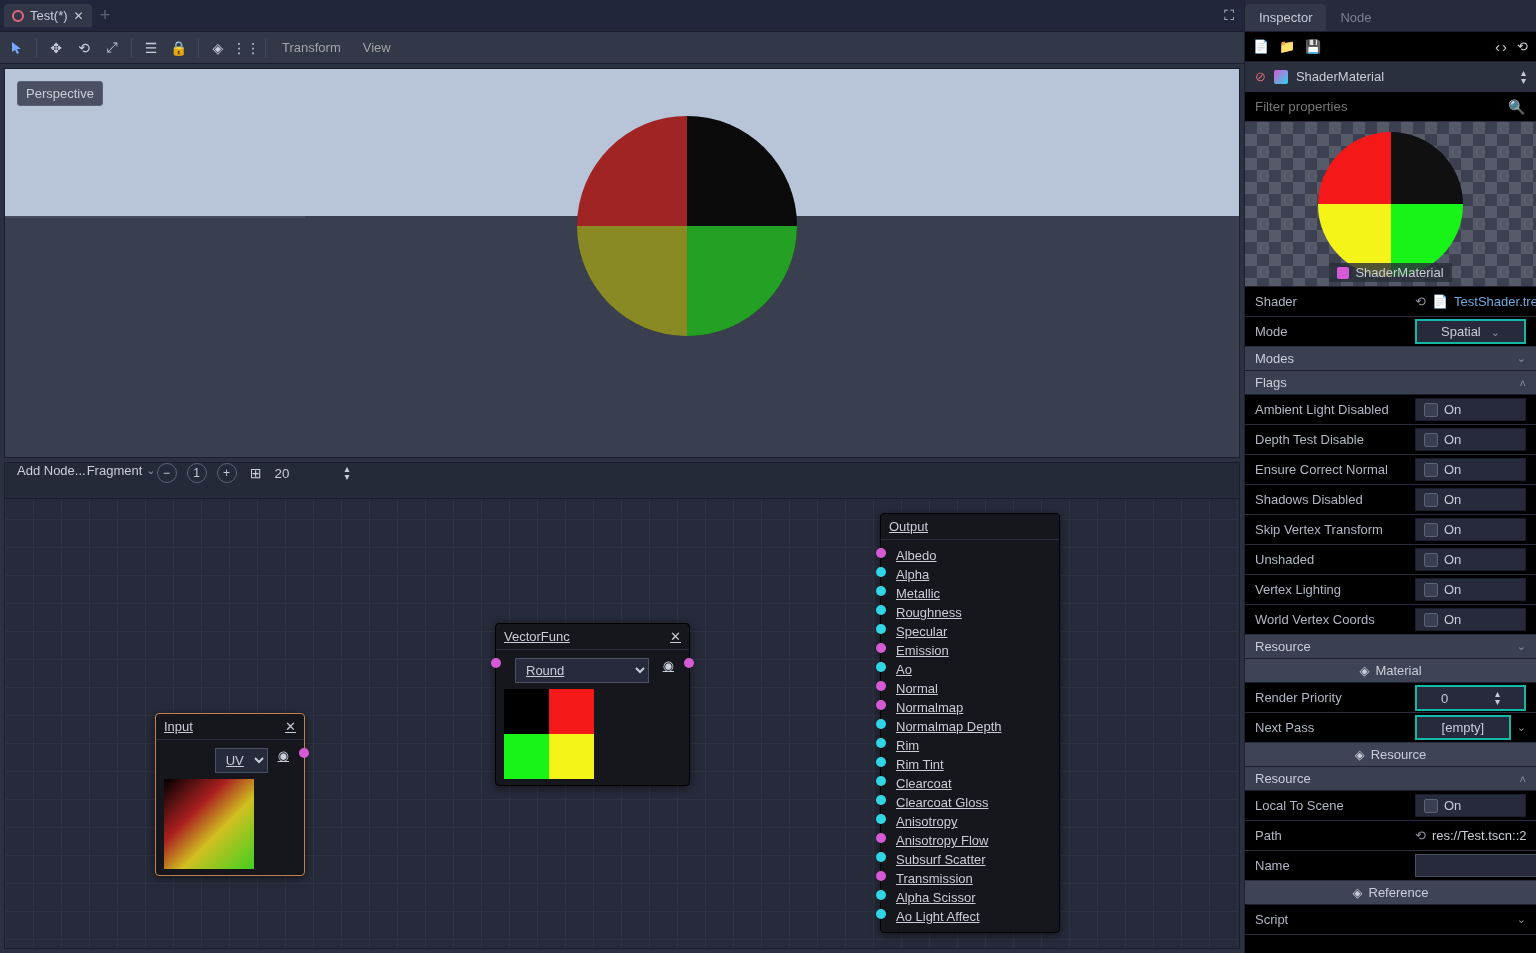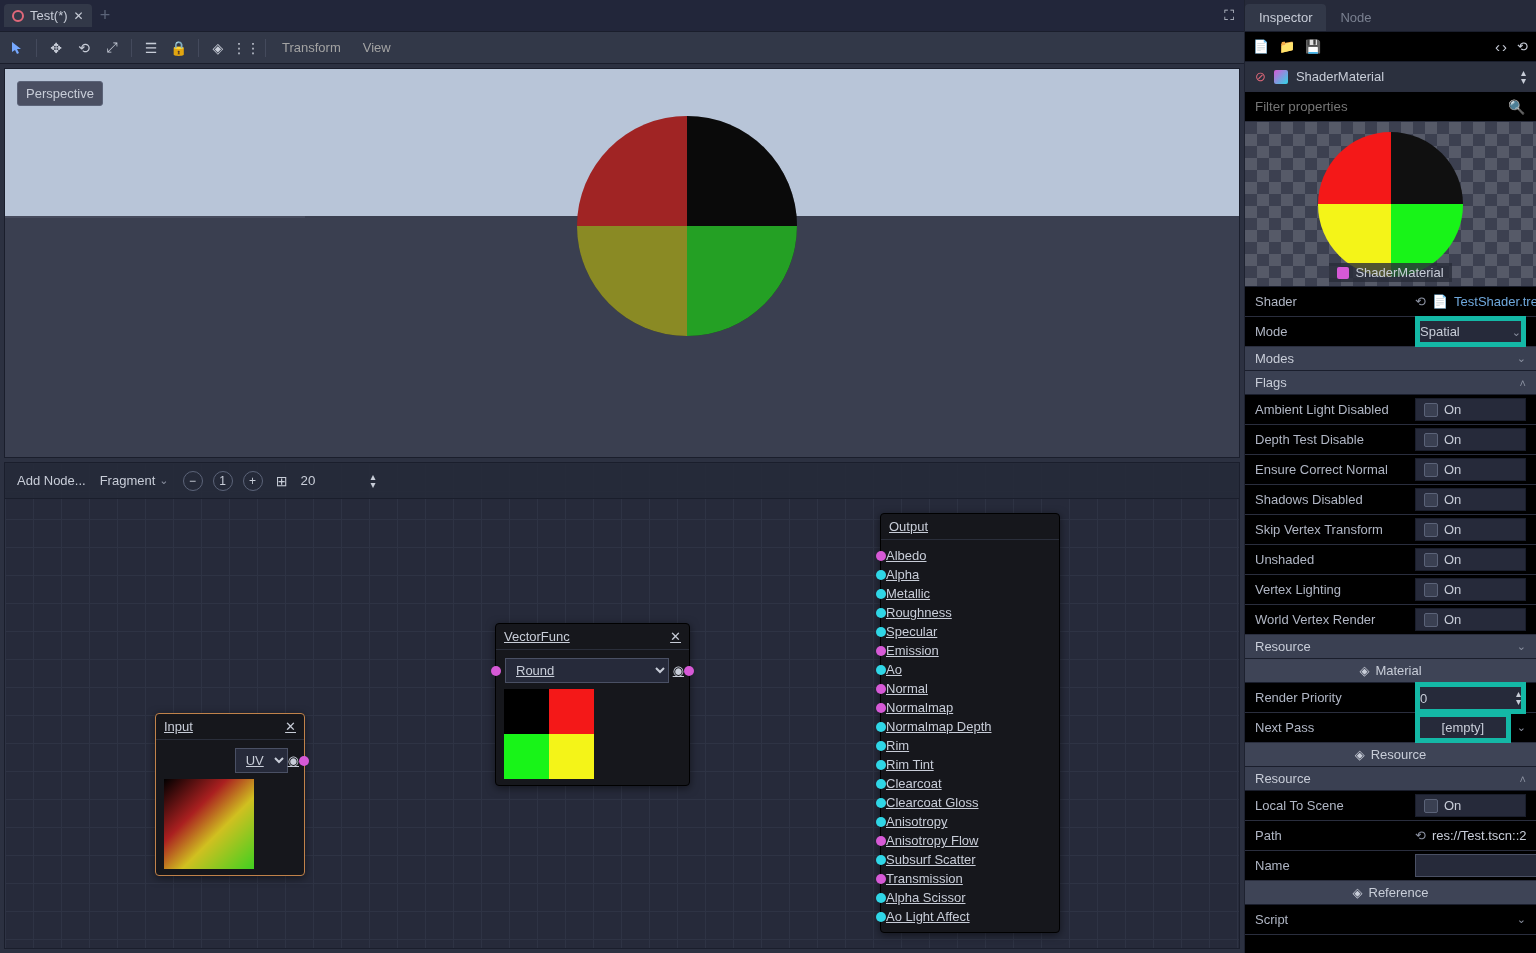--- a/index.html
+++ b/index.html
@@ -40,30 +40,30 @@
   .sq{position:absolute;width:50%;height:50%;}
   .sq.tl{top:0;left:0;background:#a02424;}
   .sq.tr{top:0;right:0;background:#0a0a0a;}
   .sq.bl{bottom:0;left:0;background:#8a8a24;}
   .sq.br{bottom:0;right:0;background:#24a024;}
 
   
   .node-editor{flex:1;background:#262a3a;margin:4px;margin-top:0;border:1px solid #1a1e2c;position:relative;overflow:hidden;
     background-image:linear-gradient(#2e3344 1px,transparent 1px),linear-gradient(90deg,#2e3344 1px,transparent 1px);
     background-size:28px 28px;}
-  .ne-toolbar{position:absolute;top:0;left:0;right:0;height:36px;display:flex;align-items:center;gap:14px;padding:0 12px;background:rgba(38,42,58,0.9);border-bottom:1px solid #1a1e2c;z-index:10;}
+  .ne-toolbar{position:absolute;top:0;left:0;right:0;height:36px;display:flex;align-items:flex-start;gap:1px;padding:0 12px;background:rgba(38,42,58,0.9);border-bottom:1px solid #1a1e2c;z-index:10;}
   .ne-toolbar .dd{display:flex;align-items:center;gap:4px;}
   .ne-toolbar .zoomgrp{display:flex;align-items:center;gap:10px;}
   .zbtn{width:20px;height:20px;border:1px solid #5b6378;border-radius:50%;display:flex;align-items:center;justify-content:center;font-size:12px;}
   .zinput{background:transparent;border:none;color:#c8cdd8;width:60px;}
 
   .node{position:absolute;background:#16171c;border:1px solid #000;border-radius:4px;box-shadow:0 2px 8px rgba(0,0,0,0.5);text-decoration:underline;}
   .node-header{padding:5px 8px;border-bottom:1px solid #2a2e3a;display:flex;align-items:center;justify-content:space-between;font-weight:500;}
   .node-body{padding:6px 8px;}
-  .port{display:flex;align-items:center;gap:0;padding:2px 0;font-size:13px;position:relative;}
+  .port{display:flex;align-items:flex-start;gap:10px;padding:2px 0;font-size:13px;position:relative;}
   .port .dot{width:10px;height:10px;border-radius:50%;}
   .dot.mag{background:#d659d6;}
   .dot.cyan{background:#2fd6e6;}
   .node.selected{border:1px solid #c0824a;}
 
   .preview{width:90px;height:90px;margin-top:4px;}
   .prev-uv{background:linear-gradient(135deg,#000 0%,#aa2020 35%,#d0c020 60%,#40d020 100%);}
   .prev-round{display:grid;grid-template-columns:1fr 1fr;grid-template-rows:1fr 1fr;}
   .prev-round div:nth-child(1){background:#000;}
   .prev-round div:nth-child(2){background:#f41818;}
@@ -93,21 +93,21 @@
   .mat-sphere{width:145px;height:145px;border-radius:50%;overflow:hidden;position:relative;}
   .mat-label{position:absolute;bottom:4px;display:flex;align-items:center;gap:6px;background:rgba(40,44,56,0.8);padding:2px 8px;}
   .file-ico{width:12px;height:12px;background:#d659d6;border-radius:2px;}
 
   .prop-row{display:flex;align-items:center;height:30px;padding:0 10px;border-bottom:1px solid #2a2e3e;}
   .prop-row .label{flex:0 0 160px;color:#b0b6c4;}
   .prop-row .value{flex:1;display:flex;align-items:center;justify-content:flex-end;gap:6px;}
   .arrow-dd{color:#8a90a0;font-size:11px;}
   .revert-ico{color:#8a90a0;}
   .link{color:#6fa8dc;}
-  .select-box{flex:1;background:#262a3a;border:5px solid #14b8a6;padding:3px 0;display:flex;justify-content:space-between;align-items:flex-end;}
+  .select-box{flex:1;background:#262a3a;border:2px solid #14b8a6;padding:3px 24px;display:flex;justify-content:space-between;align-items:flex-end;}
 
   .section-hdr{height:24px;background:#3a4052;padding:0 10px;display:flex;align-items:center;justify-content:space-between;font-size:13px;border-bottom:1px solid #1a1e2c;}
   .section-hdr.btn{justify-content:center;gap:6px;background:#3e4456;}
 
   .chk-row{display:flex;align-items:center;height:30px;padding:0 10px;border-bottom:1px solid #2a2e3e;}
   .chk-row .label{flex:0 0 160px;color:#b0b6c4;}
   .chk-row .chk{display:flex;align-items:center;gap:6px;background:#262a3a;border:1px solid #1a1e2c;padding:3px 8px;flex:1;}
   .chkbox{width:14px;height:14px;background:#3a4052;border:1px solid #5b6378;border-radius:2px;}
   .scroll-area{flex:1;overflow-y:auto;}
   .scroll-area::-webkit-scrollbar{width:8px;}
@@ -458,21 +458,21 @@
           </div>
         </div>
         <div class="chk-row">
           <span class="label">Vertex Lighting</span>
           <div class="chk">
             <span class="chkbox"></span>
             <span>On</span>
           </div>
         </div>
         <div class="chk-row">
-          <span class="label">World Vertex Render</span>
+          <span class="label">World Vertex Coords</span>
           <div class="chk">
             <span class="chkbox"></span>
             <span>On</span>
           </div>
         </div>
       </div>
 
     <div class="section-hdr">
         <span>Resource</span>
         <span class="arrow-dd">⌄</span>

